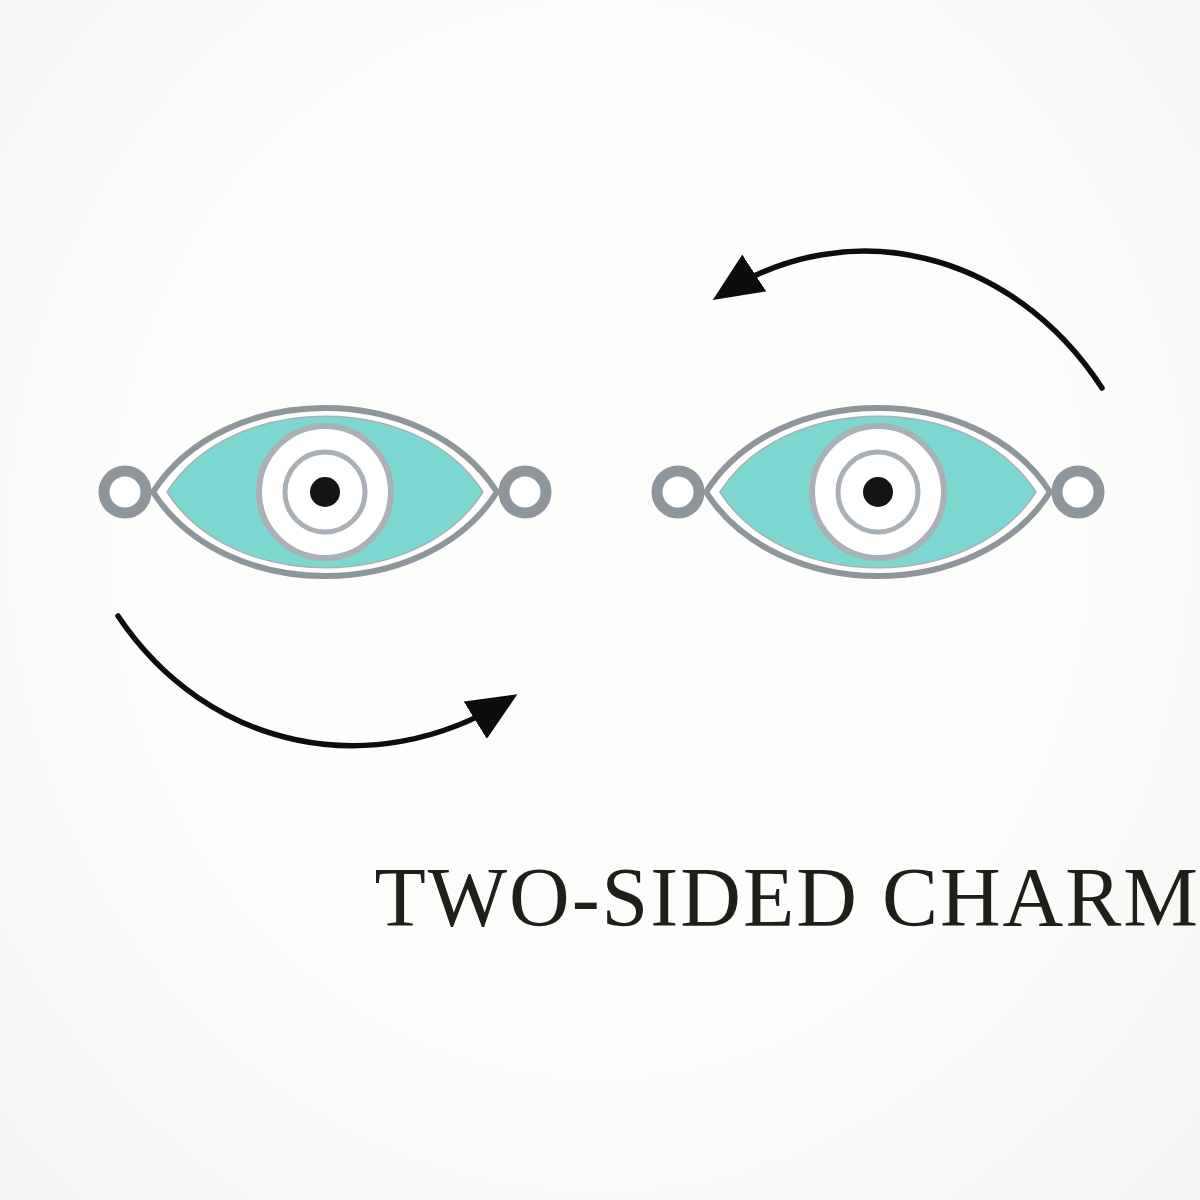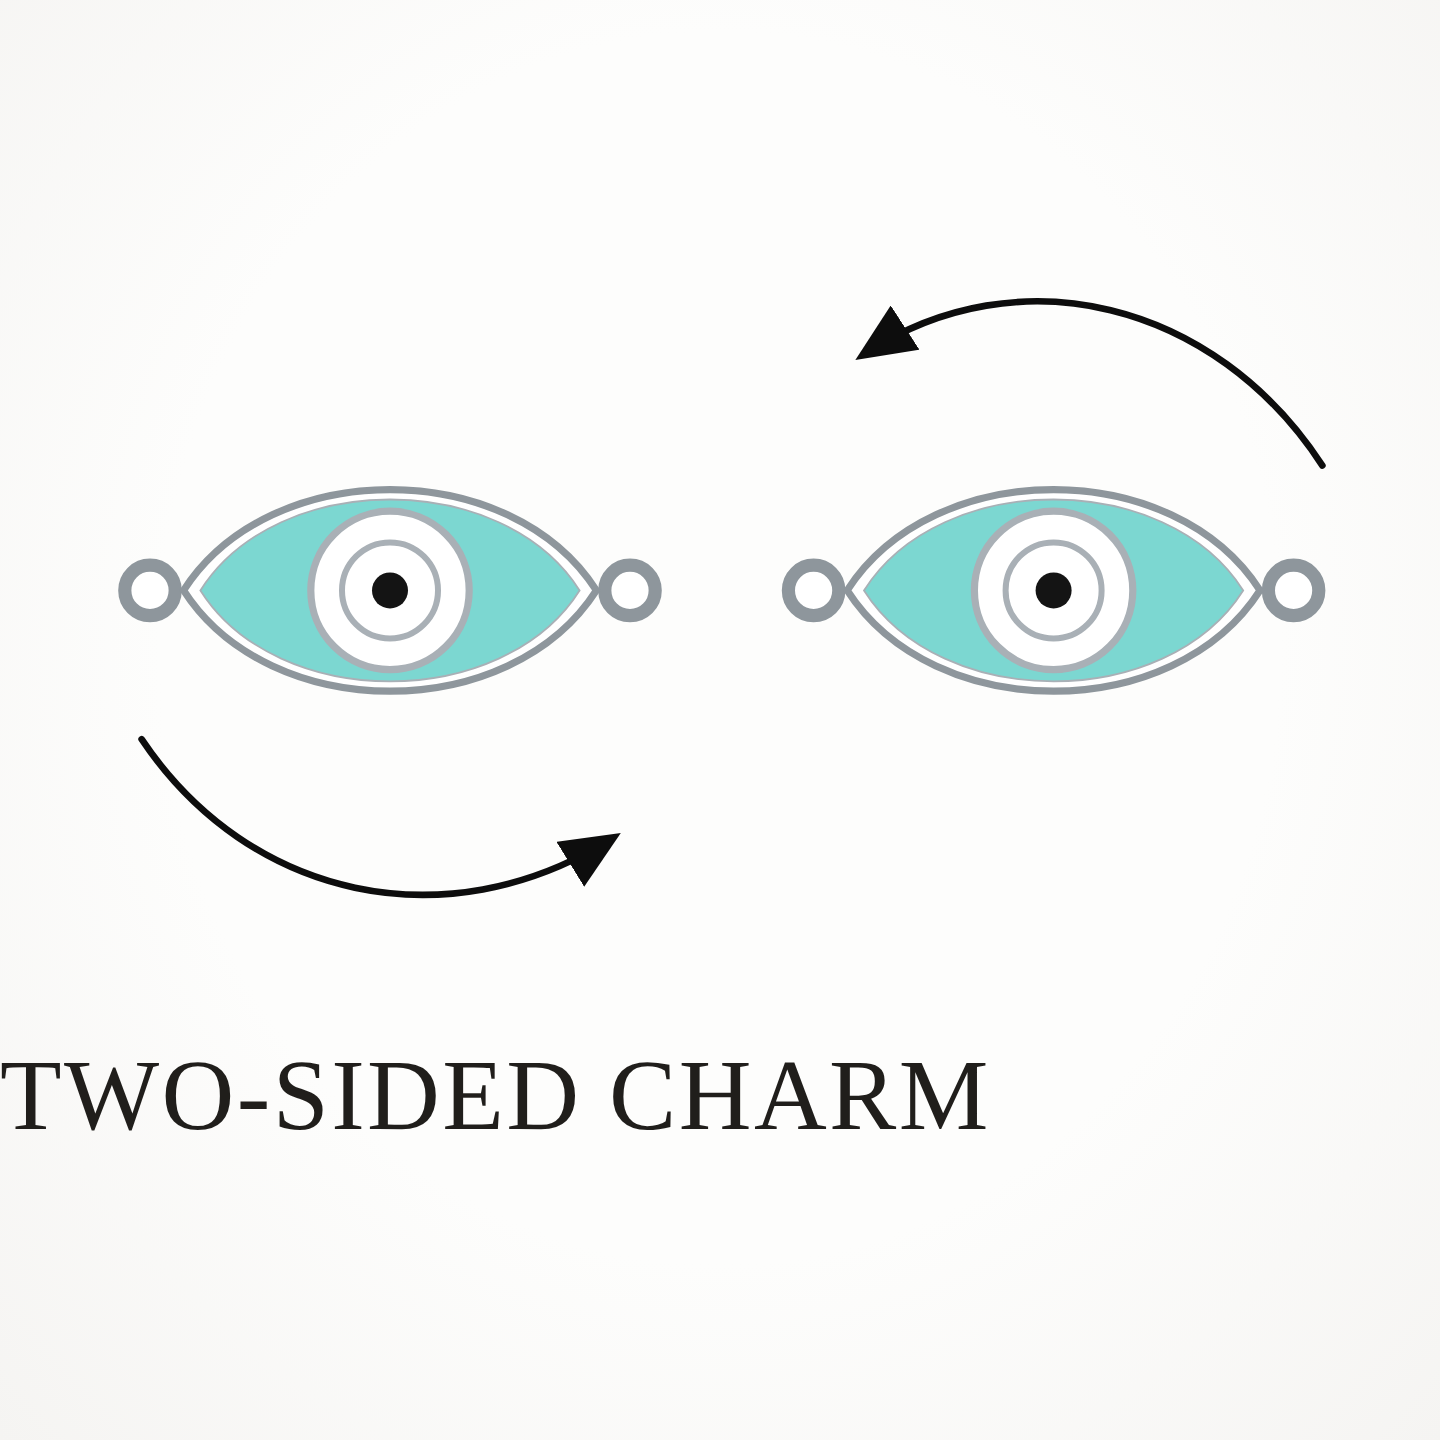--- a/index.html
+++ b/index.html
@@ -60,27 +60,26 @@
   }
   .arrow-fill {
     fill: var(--arrow-black, #0D0D0D);
   }
   
   .caption {
     position: absolute;
     left: 0;
     right: 0;
     top: 856px;
-    text-align: left;
+    text-align: right;
     font-size: 84px;
     line-height: 1;
     letter-spacing: 2px;
     color: var(--text-color, #201E1B);
     user-select: none;
-    margin-top: 16px;
   }
 </style>
 </head>
 <body>
 
 <div class="stage">
 
   <svg class="art" viewBox="0 0 1200 1200" xmlns="http://www.w3.org/2000/svg">
     <defs>
       <marker id="arrowhead" markerWidth="9" markerHeight="8" refX="7" refY="4" orient="auto">

